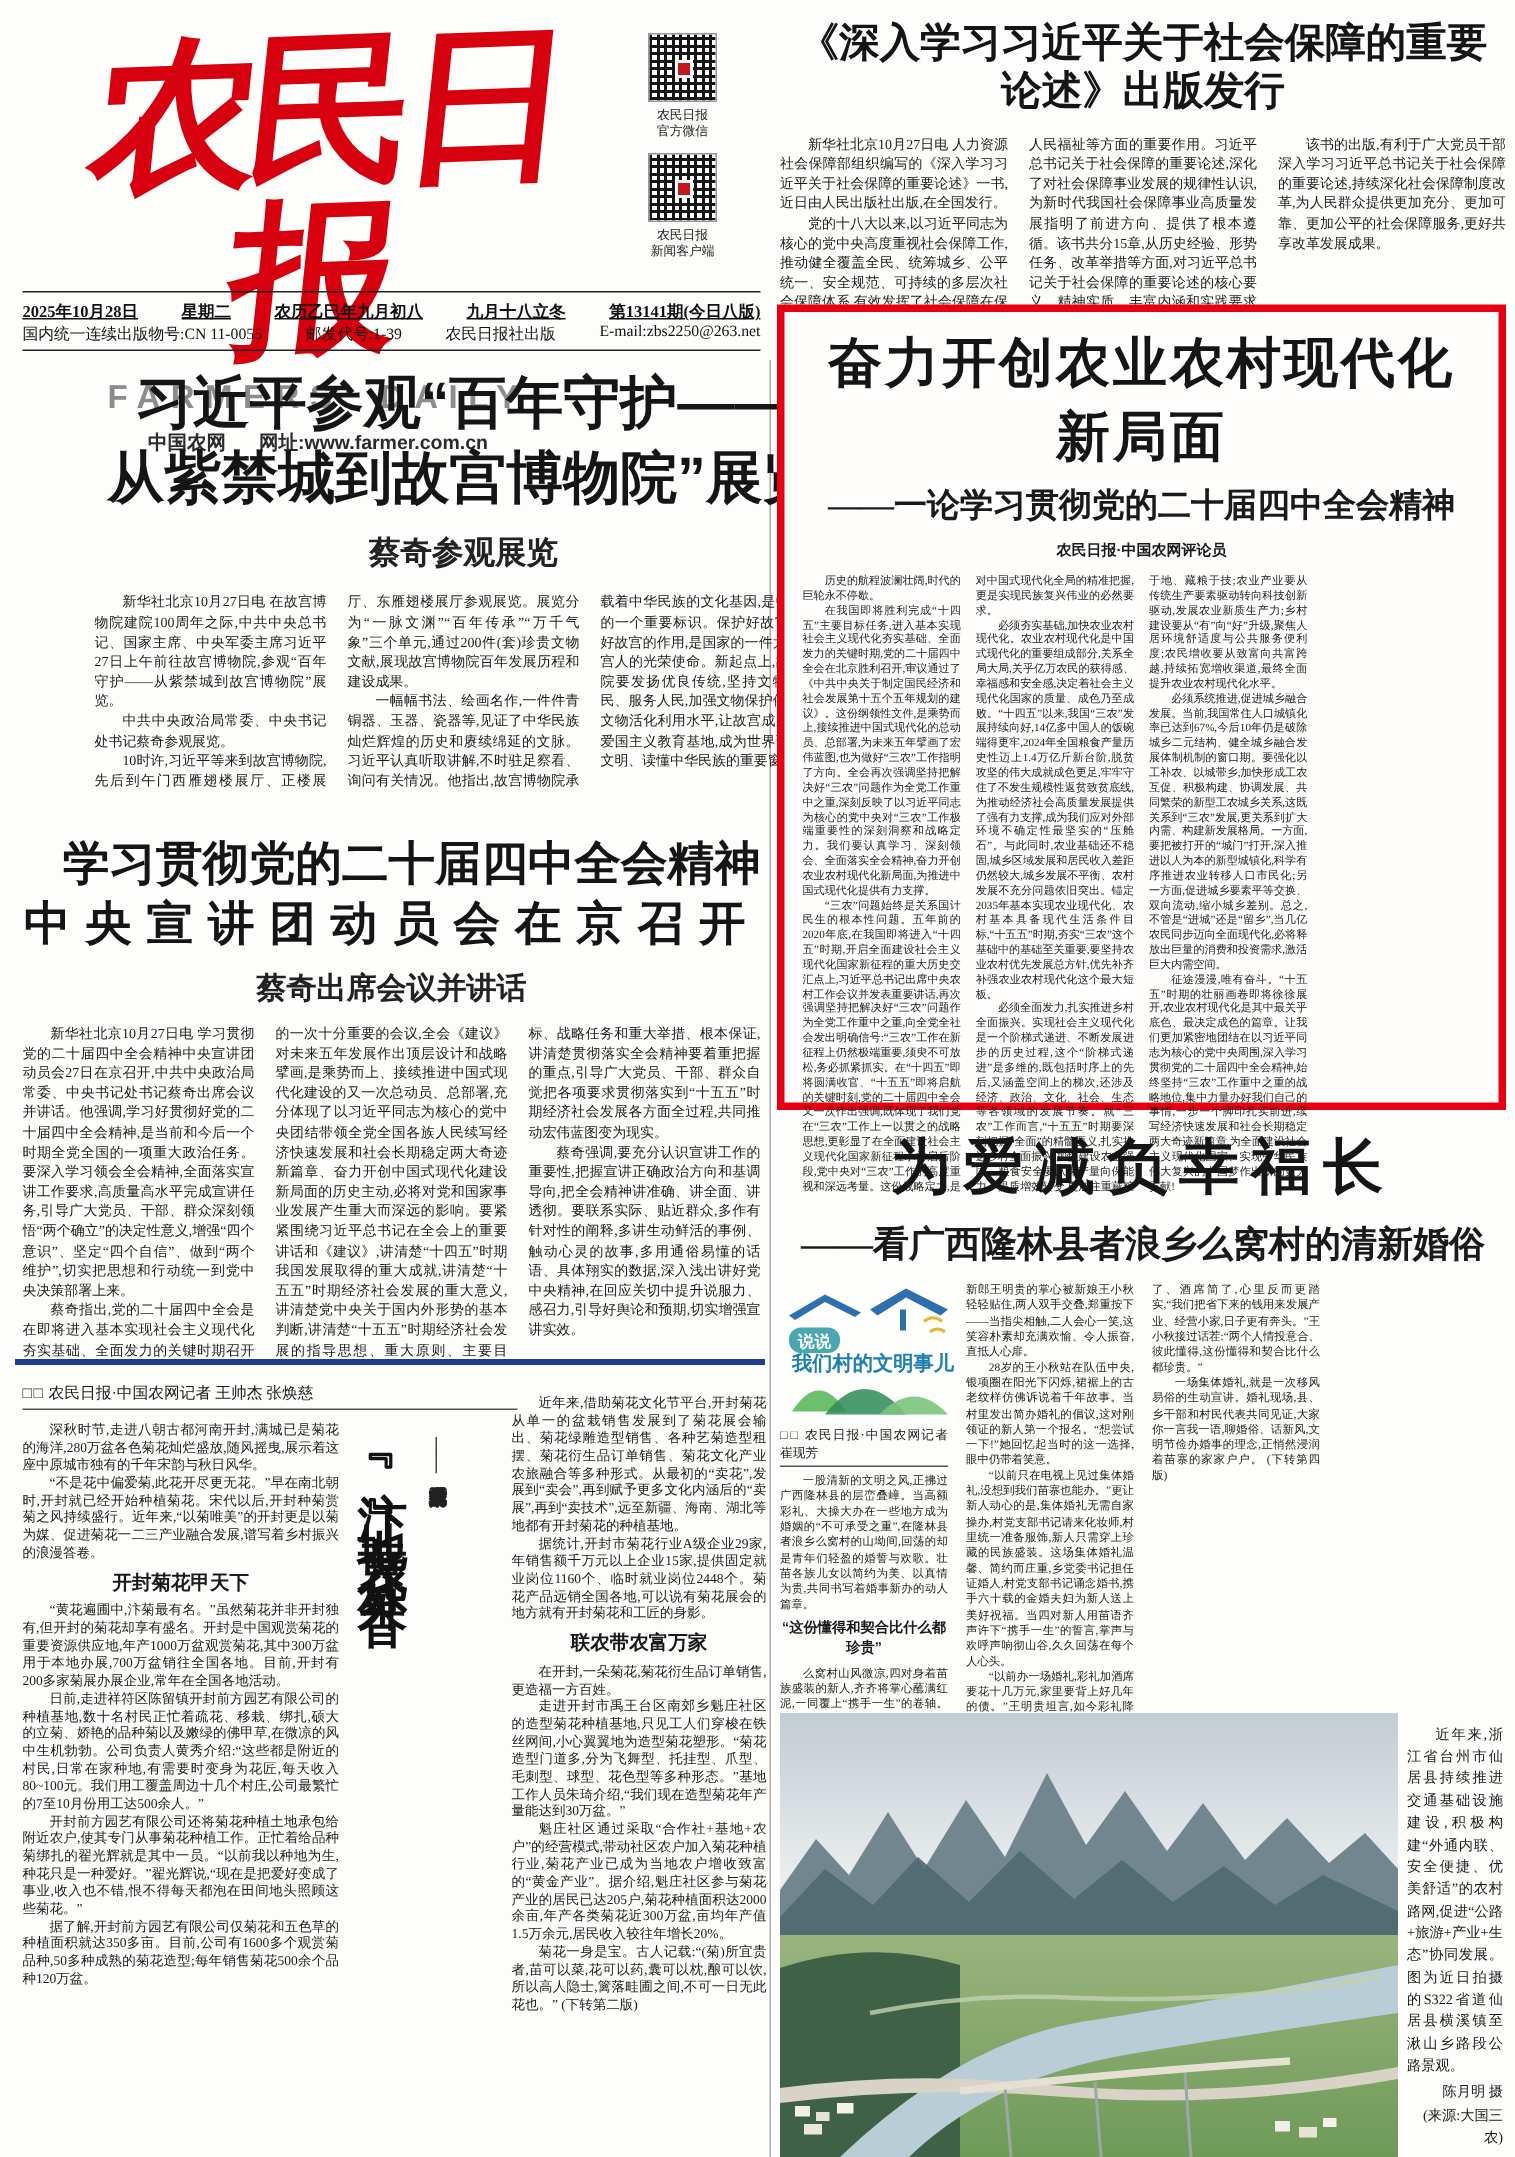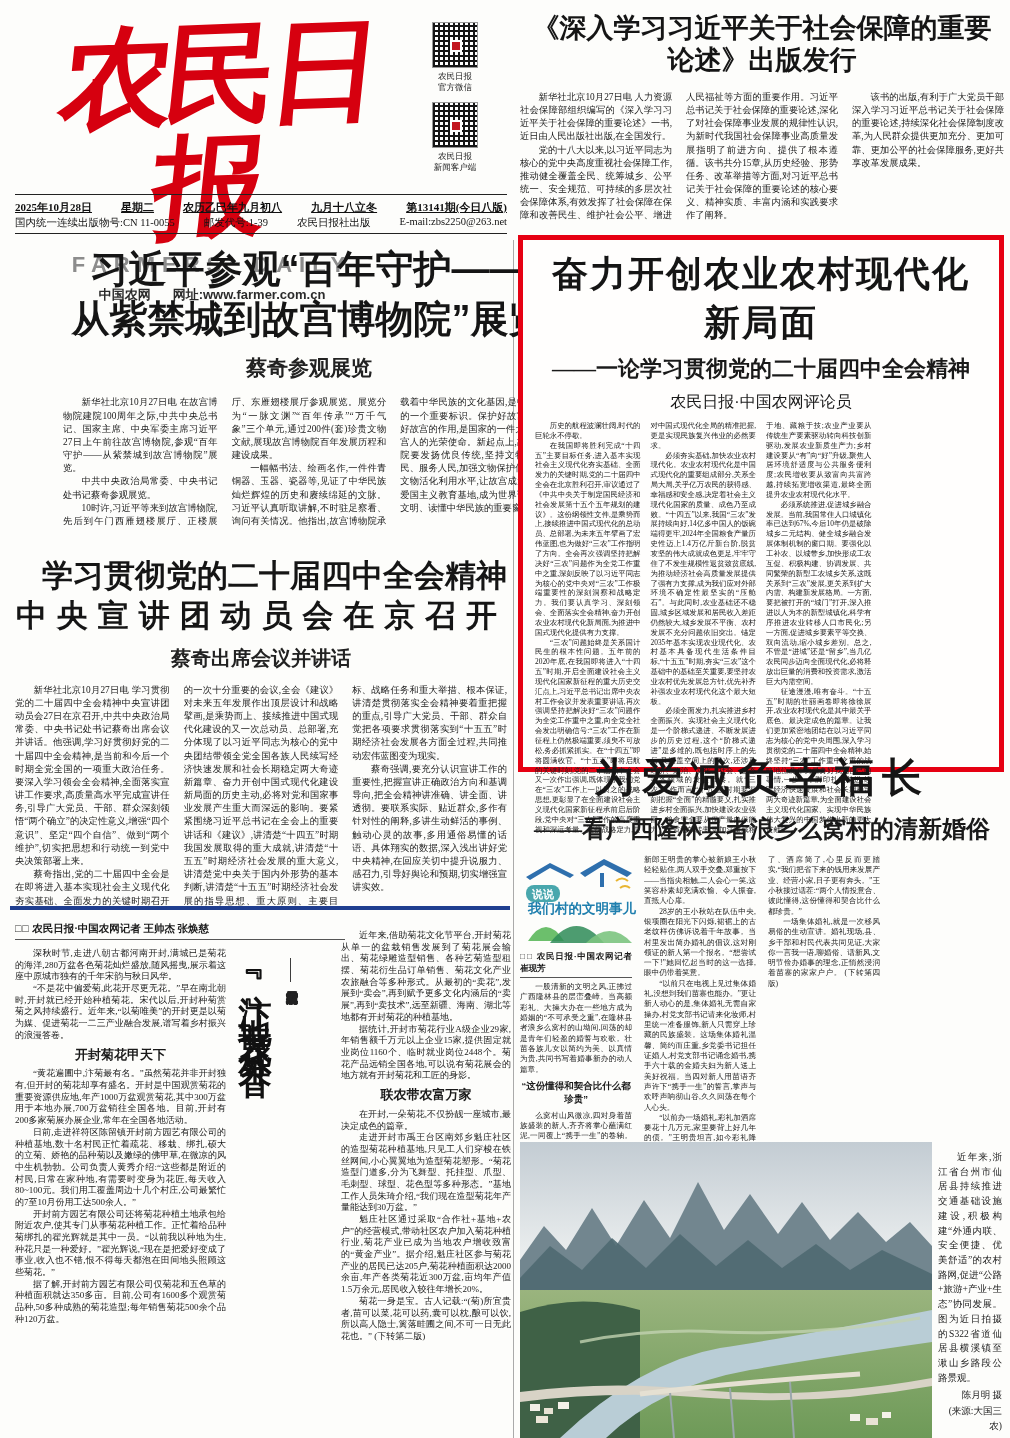--- a/index.html
+++ b/index.html
@@ -42,21 +42,21 @@
 
   
   .cols3 { columns:3; column-gap:14px; column-fill:auto; font-size:9.3px; line-height:1.42; overflow:hidden; }
   .red-box {
     border:5px solid #e60012; background:#fffefd;
   }
   .red-body { columns:4; column-gap:10px; column-fill:auto; font-size:7.4px; line-height:1.33; overflow:hidden; }
   .wed-body { columns:4; column-gap:12px; column-fill:auto; font-size:7.6px; line-height:1.36; overflow:hidden; }
   .chry { font-size:9px; line-height:1.3; overflow:hidden; }
   .chry-sub, .wed-sub { font-weight:bold; text-align:center; font-family:"Liberation Sans",sans-serif; margin:5px 0; }
-  .byline { font-weight:bold; font-size:10.5px; border-bottom:1px solid #555; padding-bottom:3px; }
+  .byline { font-weight:normal; font-size:10.5px; border-bottom:1px solid #555; padding-bottom:3px; }
   .byline .mark { letter-spacing:1px; color:#333; }
 
   
   .vert-wrap { display:flex; flex-direction:row; }
   .vert-sub { writing-mode:vertical-rl; font-size:12px; font-weight:600; color:#222; height:430px; margin-left:6px; }
   .vert-main { writing-mode:vertical-rl; font-size:33px; font-weight:900; color:#111;
                font-family:"Liberation Sans",sans-serif; height:460px; letter-spacing:10px; }
 
   .caption-col { font-size:9.5px; line-height:1.55; text-align:justify; }
   .caption-col .credit { text-align:right; text-indent:0; margin-top:2px; }
@@ -162,30 +162,30 @@
 
   <div class="abs vert-wrap" style="left:232px; top:958px;">
     <div class="vert-main">『汴』地黄花分外香</div>
     <div class="vert-sub">——河南省开封市高质量发展菊花产业观察</div>
   </div>
 
   <div class="abs chry jt" style="left:341px; top:930px; width:170px; height:506px;">
     <p class="body-p">近年来,借助菊花文化节平台,开封菊花从单一的盆栽销售发展到了菊花展会输出、菊花绿雕造型销售、各种艺菊造型租摆、菊花衍生品订单销售、菊花文化产业农旅融合等多种形式。从最初的“卖花”,发展到“卖会”,再到赋予更多文化内涵后的“卖展”,再到“卖技术”,远至新疆、海南、湖北等地都有开封菊花的种植基地。</p>
     <p class="body-p">据统计,开封市菊花行业A级企业29家,年销售额千万元以上企业15家,提供固定就业岗位1160个、临时就业岗位2448个。菊花产品远销全国各地,可以说有菊花展会的地方就有开封菊花和工匠的身影。</p>
     <div class="chry-sub" style="font-size:13px;">联农带农富万家</div>
-    <p class="body-p">在开封,一朵菊花,不仅扮靓一座城市,最决定成色的篇章。</p>
+    <p class="body-p">在开封,一朵菊花,菊花衍生品订单销售,更造福一方百姓。</p>
     <p class="body-p">走进开封市禹王台区南郊乡魁庄社区的造型菊花种植基地,只见工人们穿梭在铁丝网间,小心翼翼地为造型菊花塑形。“菊花造型门道多,分为飞舞型、托挂型、爪型、毛刺型、球型、花色型等多种形态。”基地工作人员朱琦介绍,“我们现在造型菊花年产量能达到30万盆。”</p>
     <p class="body-p">魁庄社区通过采取“合作社+基地+农户”的经营模式,带动社区农户加入菊花种植行业,菊花产业已成为当地农户增收致富的“黄金产业”。据介绍,魁庄社区参与菊花产业的居民已达205户,菊花种植面积达2000余亩,年产各类菊花近300万盆,亩均年产值1.5万余元,居民收入较往年增长20%。</p>
     <p class="body-p">菊花一身是宝。古人记载:“(菊)所宜贵者,苗可以菜,花可以药,囊可以枕,酿可以饮,所以高人隐士,篱落畦圃之间,不可一日无此花也。”  (下转第二版)</p>
   </div>
 
-  <div class="abs red-box" style="left:518px; top:203px; width:486px; height:537px; padding:10px 12px;margin-top:32px;">
+  <div class="abs red-box" style="left:518px; top:203px; width:486px; height:537px; padding:10px 12px;">
     <div class="hl" style="font-size:36px; letter-spacing:2px;">奋力开创农业农村现代化新局面</div>
     <div class="kicker" style="font-size:22px; font-weight:600; margin-top:6px;">——一论学习贯彻党的二十届四中全会精神</div>
-    <div class="kicker sans" style="font-size:16px; font-weight:normal; margin:8px 0 8px;">农民日报·中国农网评论员</div>
+    <div class="kicker sans" style="font-size:10px; font-weight:bold; margin:8px 0 8px;">农民日报·中国农网评论员</div>
     <div class="red-body jt" style="height:418px;">
       <p class="body-p">历史的航程波澜壮阔,时代的巨轮永不停歇。</p>
       <p class="body-p">在我国即将胜利完成“十四五”主要目标任务,进入基本实现社会主义现代化夯实基础、全面发力的关键时期,党的二十届四中全会在北京胜利召开,审议通过了《中共中央关于制定国民经济和社会发展第十五个五年规划的建议》。这份纲领性文件,是乘势而上,接续推进中国式现代化的总动员、总部署,为未来五年擘画了宏伟蓝图,也为做好“三农”工作指明了方向。全会再次强调坚持把解决好“三农”问题作为全党工作重中之重,深刻反映了以习近平同志为核心的党中央对“三农”工作极端重要性的深刻洞察和战略定力。我们要认真学习、深刻领会、全面落实全会精神,奋力开创农业农村现代化新局面,为推进中国式现代化提供有力支撑。</p>
       <p class="body-p">“三农”问题始终是关系国计民生的根本性问题。五年前的2020年底,在我国即将进入“十四五”时期,开启全面建设社会主义现代化国家新征程的重大历史交汇点上,习近平总书记出席中央农村工作会议并发表重要讲话,再次强调坚持把解决好“三农”问题作为全党工作重中之重,向全党全社会发出明确信号:“三农”工作在新征程上仍然极端重要,须臾不可放松,务必抓紧抓实。在“十四五”即将圆满收官、“十五五”即将启航的关键时刻,党的二十届四中全会又一次作出强调,既体现了我们党在“三农”工作上一以贯之的战略思想,更彰显了在全面建设社会主义现代化国家新征程承前启后阶段,党中央对“三农”工作的高度重视和深远考量。这份战略定力,是对中国式现代化全局的精准把握,更是实现民族复兴伟业的必然要求。</p>
       <p class="body-p">必须夯实基础,加快农业农村现代化。农业农村现代化是中国式现代化的重要组成部分,关系全局大局,关乎亿万农民的获得感、幸福感和安全感,决定着社会主义现代化国家的质量、成色乃至成败。“十四五”以来,我国“三农”发展持续向好,14亿多中国人的饭碗端得更牢,2024年全国粮食产量历史性迈上1.4万亿斤新台阶,脱贫攻坚的伟大成就成色更足,牢牢守住了不发生规模性返贫致贫底线,为推动经济社会高质量发展提供了强有力支撑,成为我们应对外部环境不确定性最坚实的“压舱石”。与此同时,农业基础还不稳固,城乡区域发展和居民收入差距仍然较大,城乡发展不平衡、农村发展不充分问题依旧突出。锚定2035年基本实现农业现代化、农村基本具备现代生活条件目标,“十五五”时期,夯实“三农”这个基础中的基础至关重要,要坚持农业农村优先发展总方针,优先补齐补强农业农村现代化这个最大短板。</p>
       <p class="body-p">必须全面发力,扎实推进乡村全面振兴。实现社会主义现代化是一个阶梯式递进、不断发展进步的历史过程,这个“阶梯式递进”是多维的,既包括时序上的先后,又涵盖空间上的梯次,还涉及经济、政治、文化、社会、生态等各领域的发展节奏。就“三农”工作而言,“十五五”时期要深刻把握“全面”的精髓要义,扎实推进乡村全面振兴,加快建设农业强国。粮食安全要从保产量向保能力、提质增效转变,更加注重藏粮于地、藏粮于技;农业产业要从传统生产要素驱动转向科技创新驱动,发展农业新质生产力;乡村建设要从“有”向“好”升级,聚焦人居环境舒适度与公共服务便利度;农民增收要从致富向共富跨越,持续拓宽增收渠道,最终全面提升农业农村现代化水平。</p>
       <p class="body-p">必须系统推进,促进城乡融合发展。当前,我国常住人口城镇化率已达到67%,今后10年仍是破除城乡二元结构、健全城乡融合发展体制机制的窗口期。要强化以工补农、以城带乡,加快形成工农互促、积极构建、协调发展、共同繁荣的新型工农城乡关系,这既关系到“三农”发展,更关系到扩大内需、构建新发展格局。一方面,要把被打开的“城门”打开,深入推进以人为本的新型城镇化,科学有序推进农业转移人口市民化;另一方面,促进城乡要素平等交换、双向流动,缩小城乡差别。总之,不管是“进城”还是“留乡”,当几亿农民同步迈向全面现代化,必将释放出巨量的消费和投资需求,激活巨大内需空间。</p>
       <p class="body-p">征途漫漫,唯有奋斗。“十五五”时期的壮丽画卷即将徐徐展开,农业农村现代化是其中最关乎底色、最决定成色的篇章。让我们更加紧密地团结在以习近平同志为核心的党中央周围,深入学习贯彻党的二十届四中全会精神,始终坚持“三农”工作重中之重的战略地位,集中力量办好我们自己的事情,一步一个脚印扎实前进,续写经济快速发展和社会长期稳定两大奇迹新篇章,为全面建设社会主义现代化国家、实现中华民族伟大复兴的中国梦作出新的更大贡献!</p>
     </div>
   </div>

